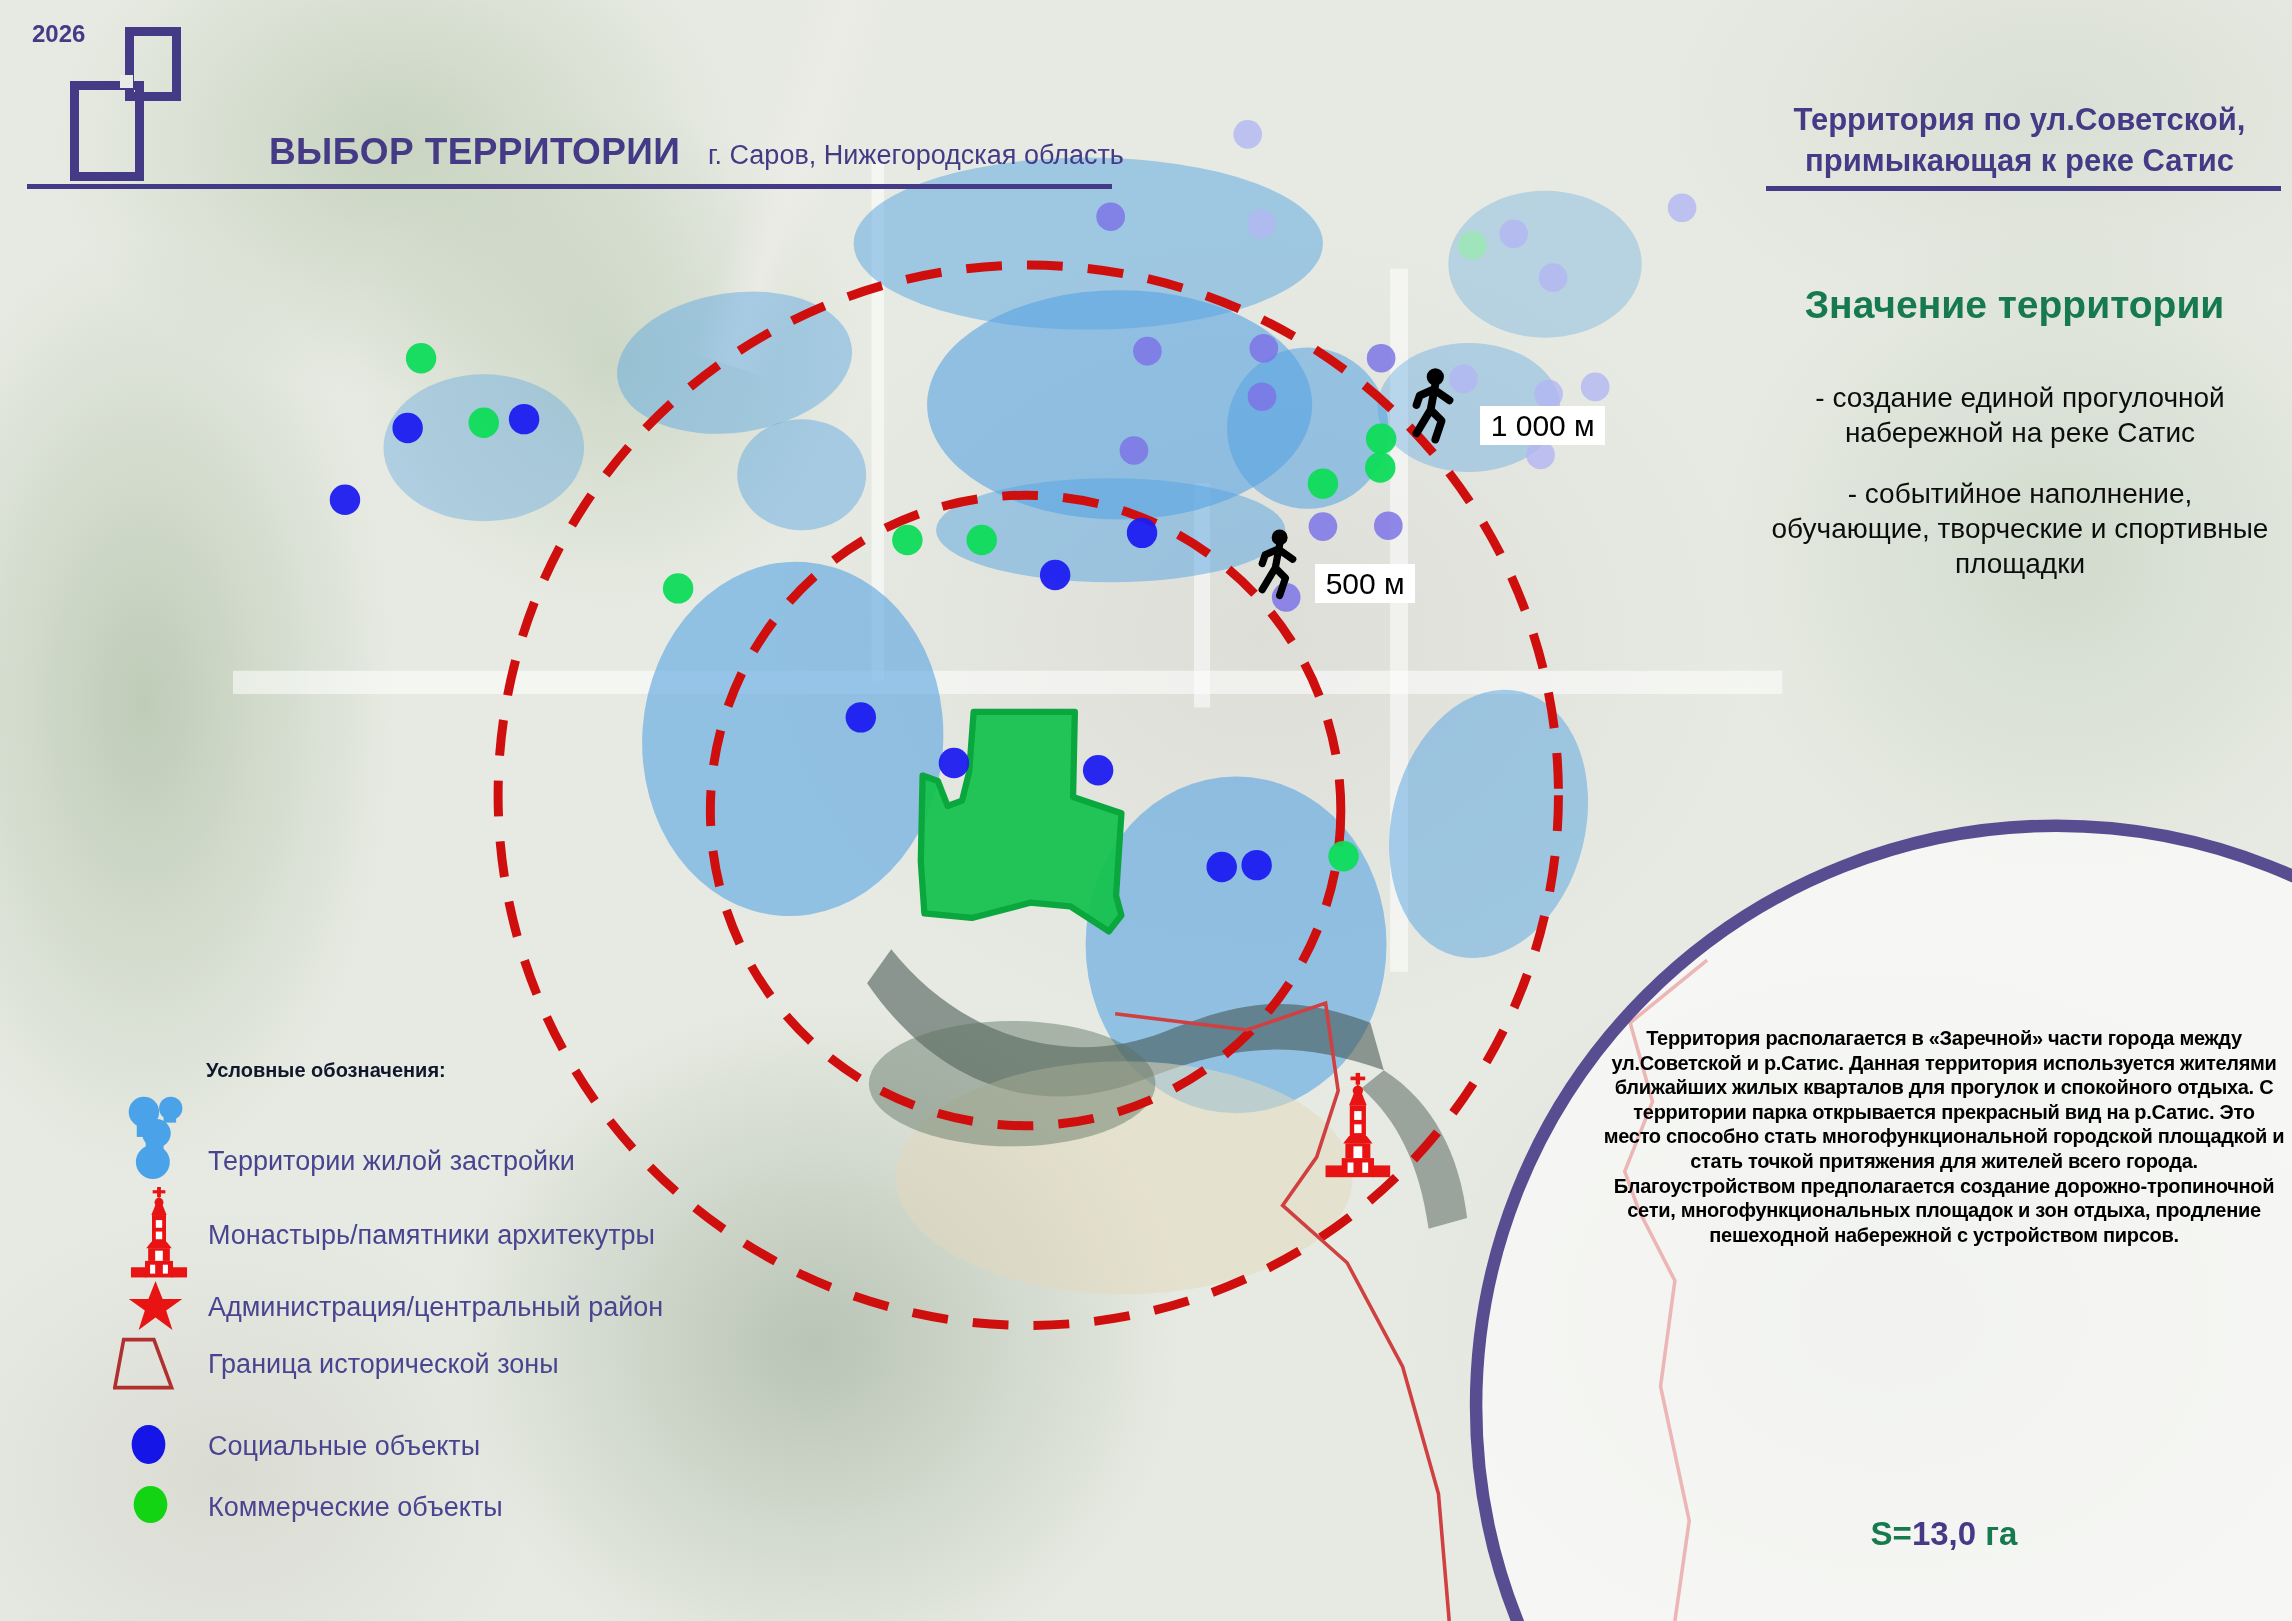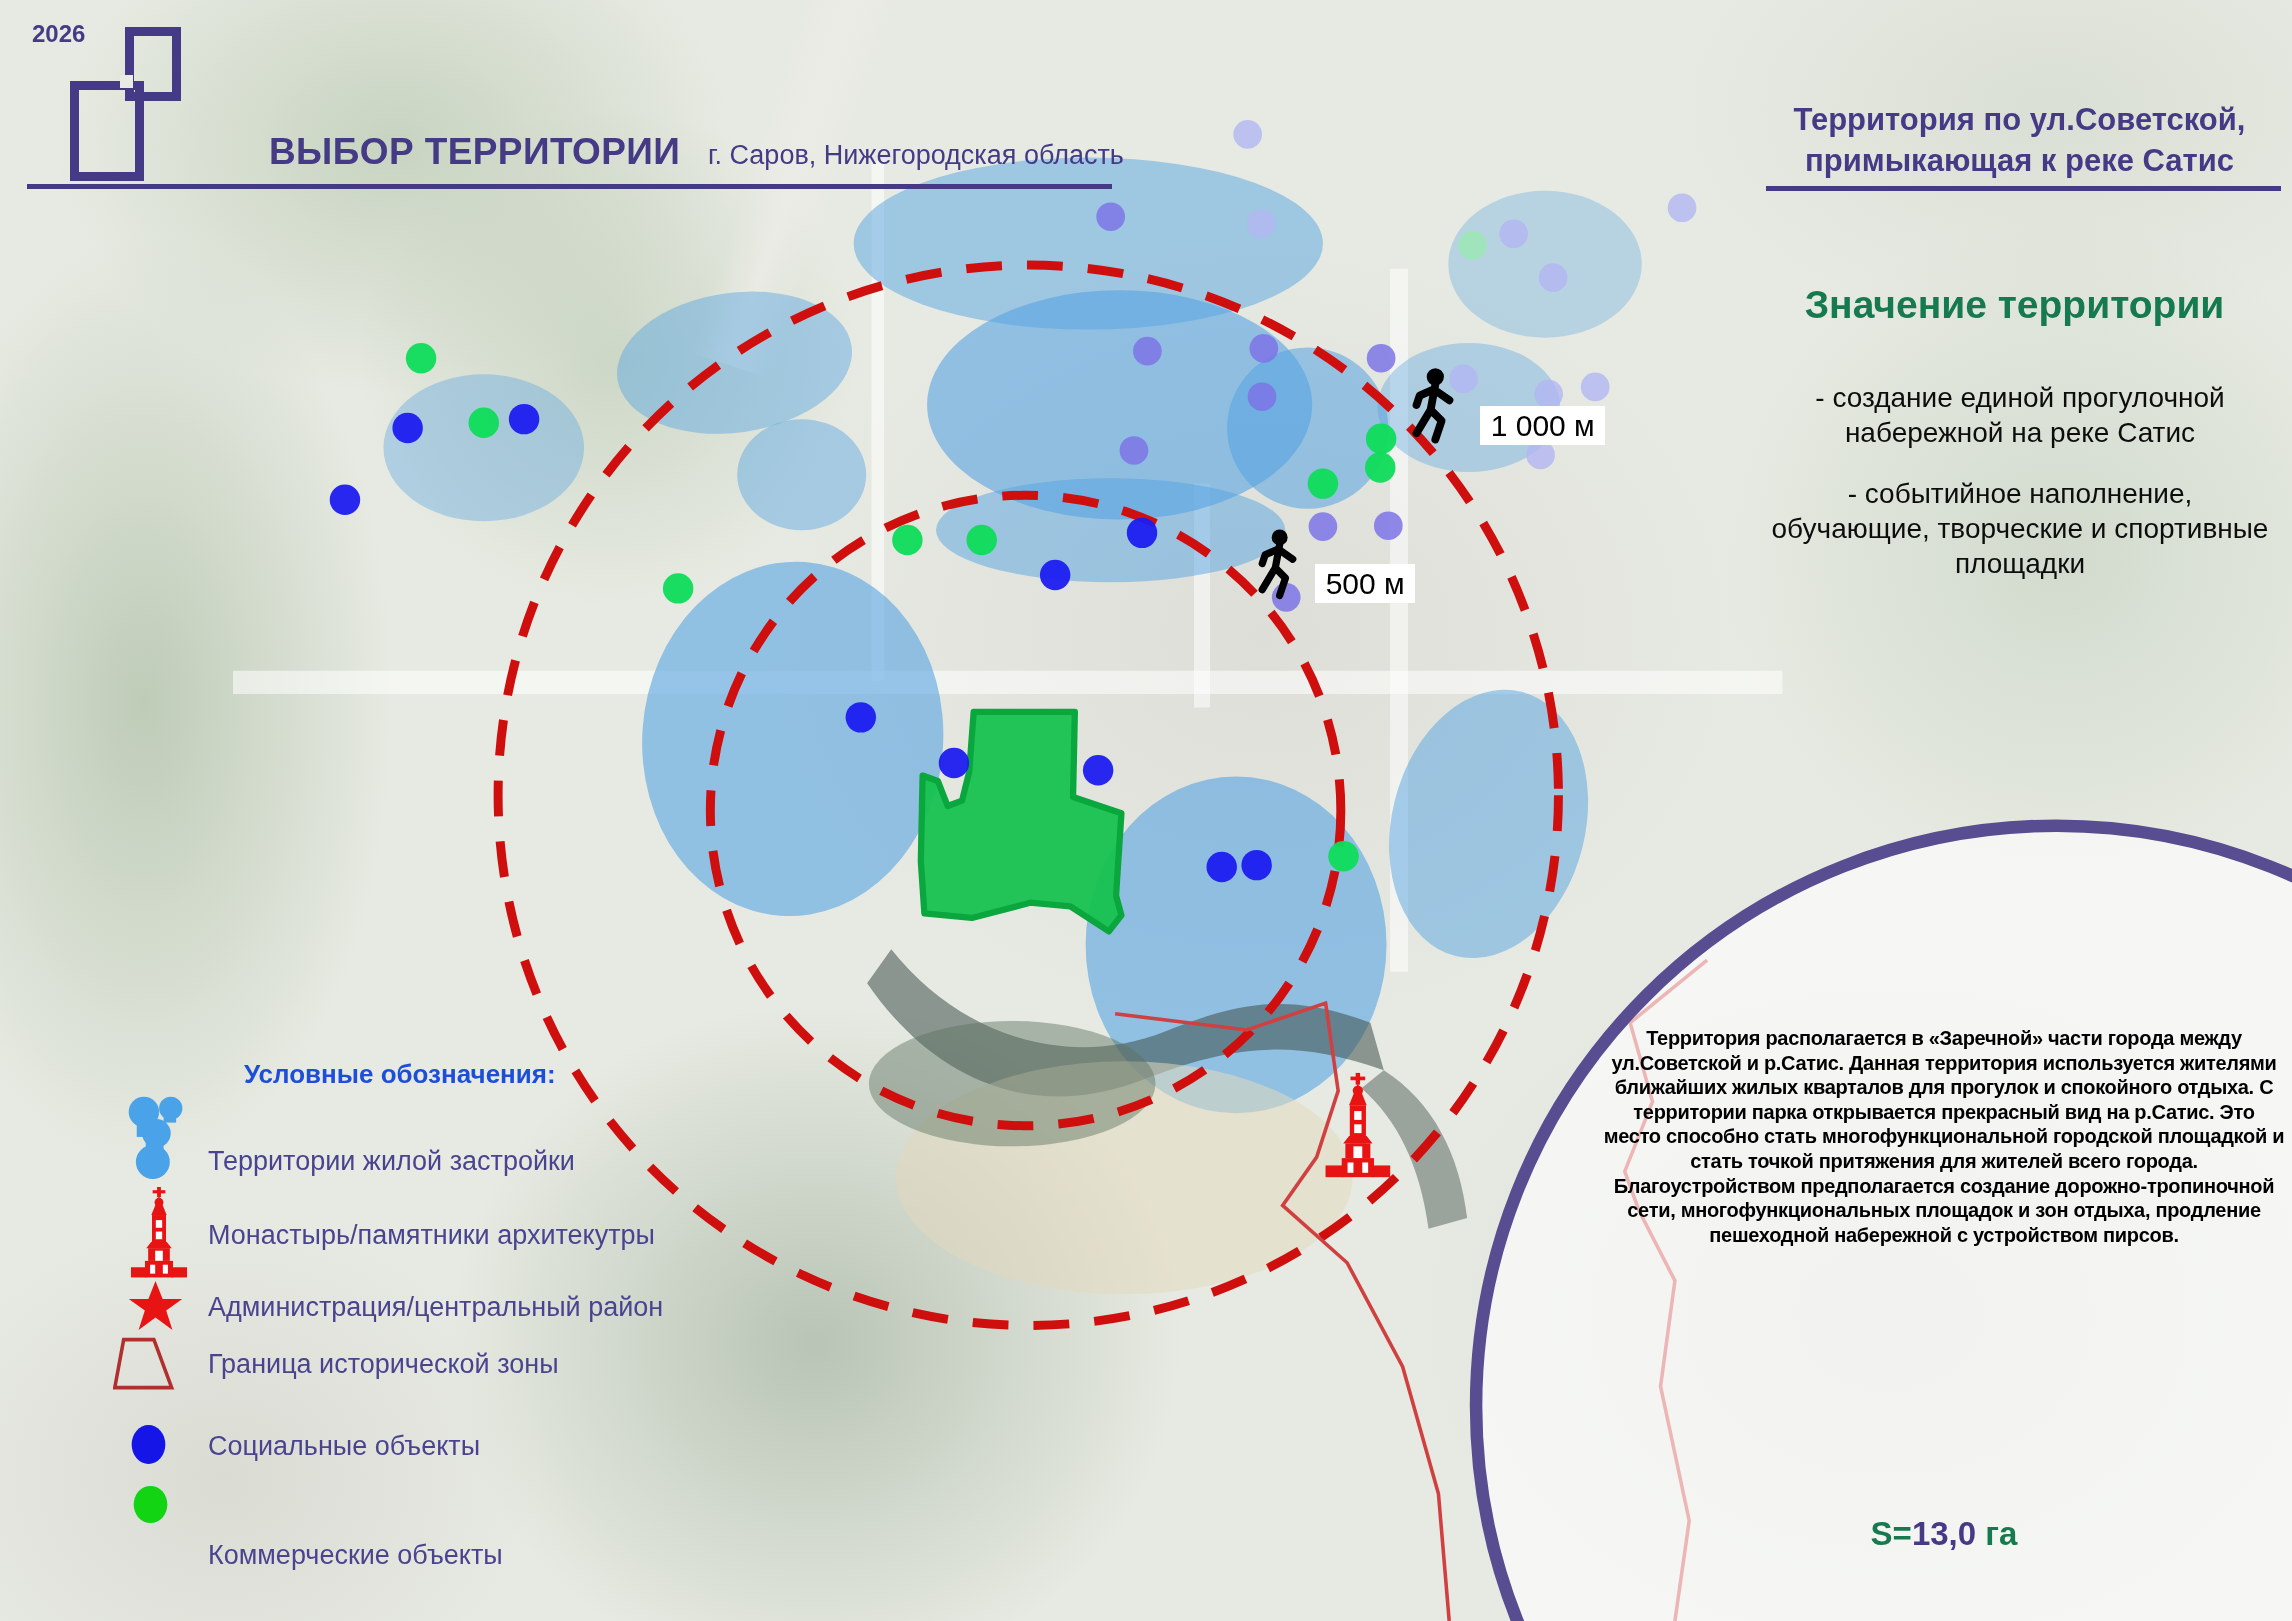--- a/index.html
+++ b/index.html
@@ -33,21 +33,21 @@
   .rule-left{left:27px;top:184px;width:1085px;}
   .rule-right{left:1766px;top:186px;width:515px;}
   .site-title{position:absolute;left:1760px;top:100px;width:519px;text-align:center;font-size:31px;font-weight:bold;color:#453a86;line-height:1.32;}
 
   
   .sig-heading{position:absolute;left:1755px;top:283px;width:519px;text-align:center;font-size:39px;font-weight:bold;color:#177a4e;}
   .sig-bullets{position:absolute;left:1769px;top:381px;width:502px;color:#0d0d0d;}
   .sig-bullets .b{font-size:28px;line-height:1.24;text-align:center;margin-bottom:27px;}
 
   
-  .legend-heading{position:absolute;left:206px;top:1059px;font-size:26px;font-weight:bold;color:#1d4ed8;margin-left:38px;}
+  .legend-heading{position:absolute;left:206px;top:1059px;font-size:20px;font-weight:bold;color:#0f172a;}
   .legend-label{position:absolute;left:208px;font-size:27px;color:#4a4490;}
   .legend-icon{position:absolute;}
 
   
   .desc{position:absolute;left:1603px;top:1026px;width:682px;text-align:center;font-size:20px;font-weight:bold;color:#000;line-height:1.23;letter-spacing:-0.3px;}
   .area{position:absolute;left:1603px;top:1515px;width:682px;text-align:center;font-size:33px;font-weight:bold;}
   .area .g{color:#177a4e;}
   .area .p{color:#453a86;}
 
   
@@ -256,21 +256,21 @@
   <div class="legend-label" style="top:1349px;">Граница исторической зоны</div>
 
   <svg class="legend-icon" style="left:129px;top:1422px;" width="39" height="45" viewBox="0 0 44 50">
     <ellipse cx="22" cy="25" rx="19" ry="22" fill="#1515e8"></ellipse>
   </svg>
   <div class="legend-label" style="top:1431px;">Социальные объекты</div>
 
   <svg class="legend-icon" style="left:131px;top:1483px;" width="39" height="43" viewBox="0 0 44 48">
     <ellipse cx="22" cy="24" rx="19" ry="21" fill="#12d412"></ellipse>
   </svg>
-  <div class="legend-label" style="top:1492px;margin-top:48px;">Коммерческие объекты</div>
+  <div class="legend-label" style="top:1492px;">Коммерческие объекты</div>
 
   <div class="desc">Территория располагается в «Заречной» части города между ул.Советской и р.Сатис. Данная территория используется жителями ближайших жилых кварталов для прогулок и спокойного отдыха. С территории парка открывается прекрасный вид на р.Сатис. Это место способно стать многофункциональной городской площадкой и стать точкой притяжения для жителей всего города. Благоустройством предполагается создание дорожно-тропиночной сети, многофункциональных площадок и зон отдыха, продление пешеходной набережной с устройством пирсов.</div>
   <div class="area">
     <span class="g">S=</span><span class="p">13,0</span><span class="g"> га</span>
   </div>
 
 </div>
 
 
 </body></html>

